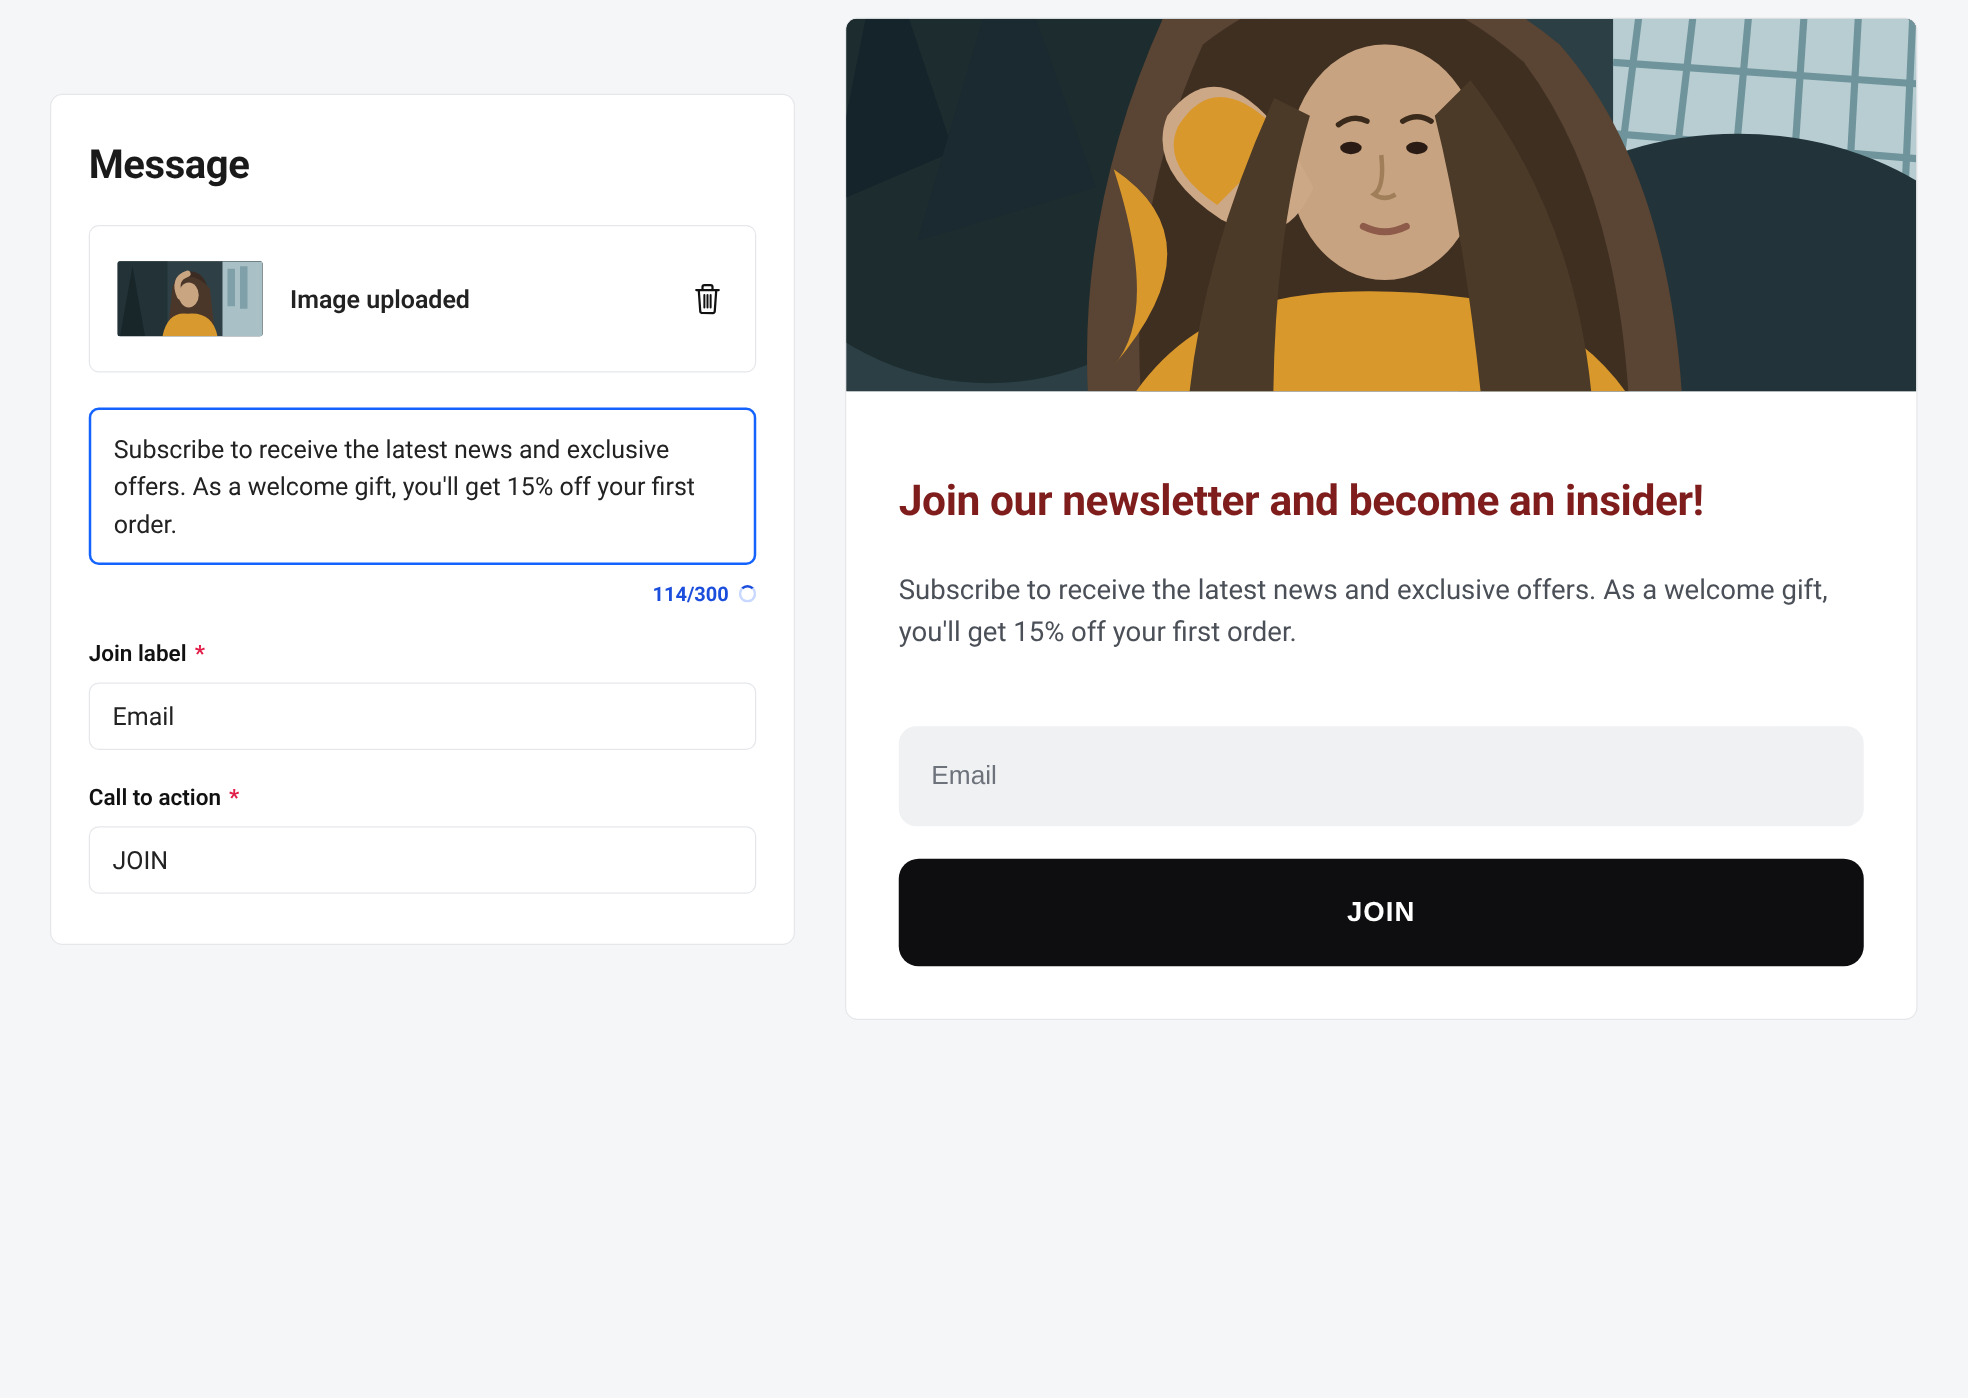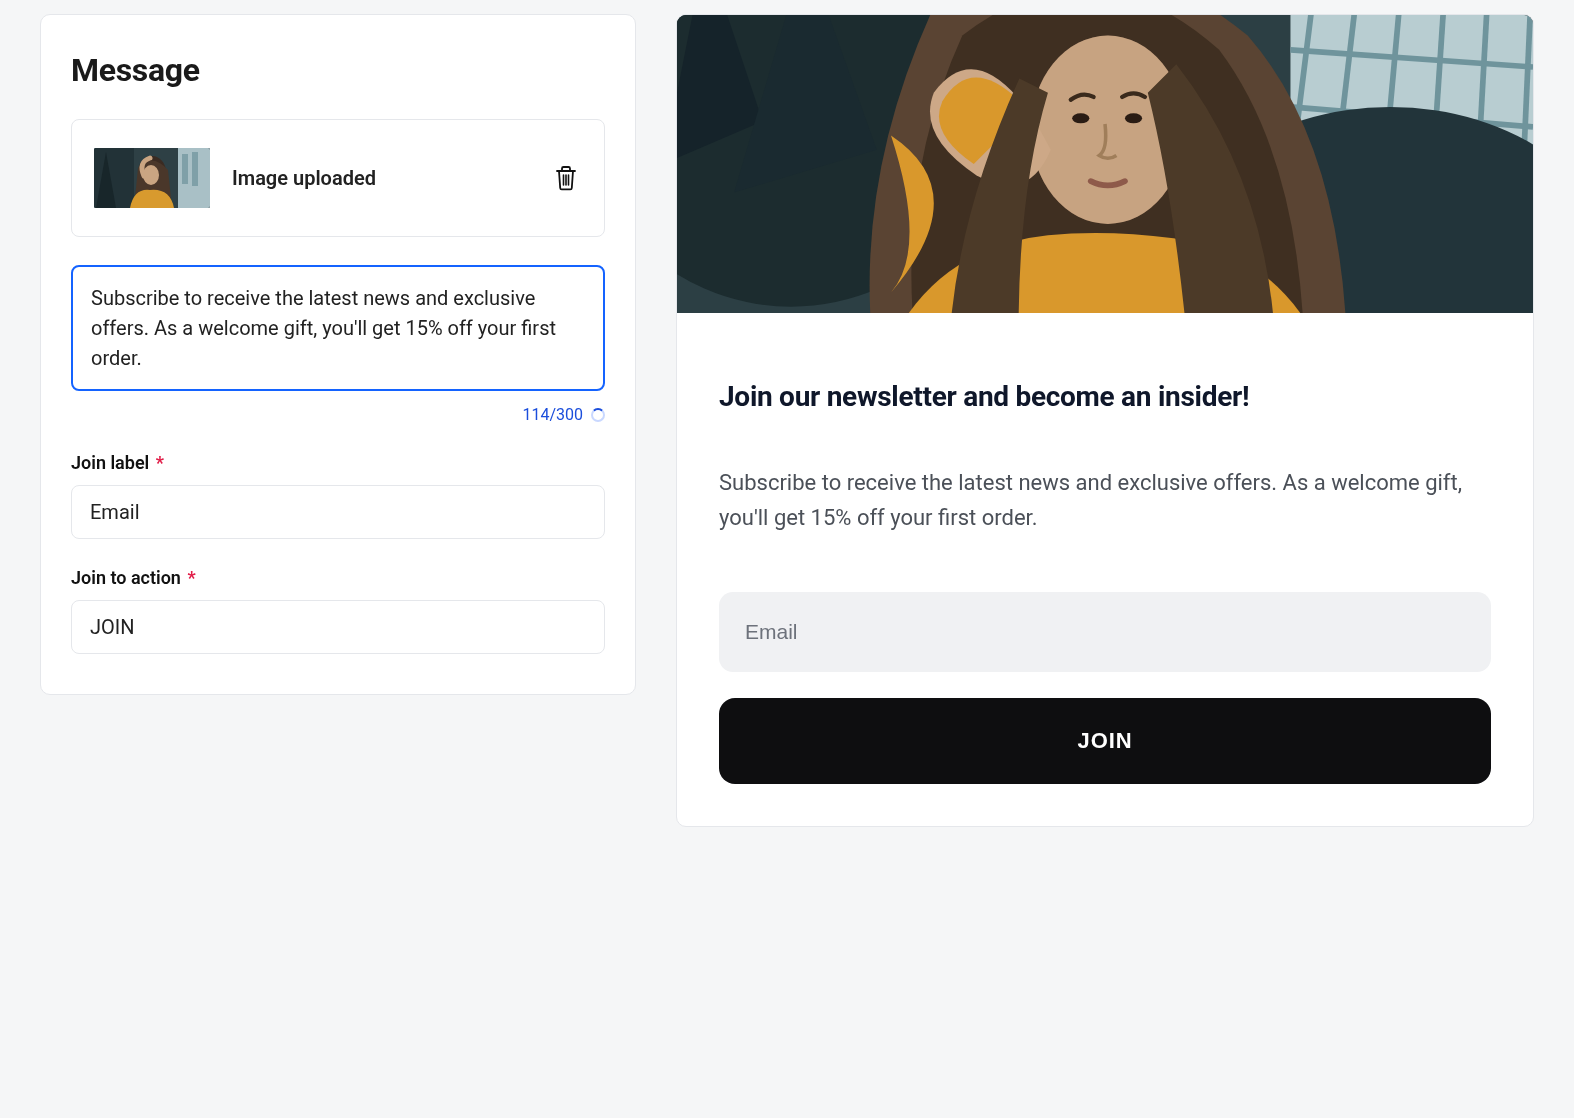--- a/index.html
+++ b/index.html
@@ -6,21 +6,21 @@
   html, body { width: 100%; height: 100%; }
   body {
     font-family: -apple-system, BlinkMacSystemFont, "Segoe UI", Roboto, "Helvetica Neue", Arial, sans-serif;
     background: #f5f6f7;
     color: #1a1a1a;
     padding: 14px 40px 40px 40px;
   }
   .layout {
     display: flex;
     gap: 40px;
-    align-items: flex-start;
+    align-items: center;
   }
   .panel {
     background: #ffffff;
     border: 1px solid #e5e7eb;
     border-radius: 10px;
   }
   .editor {
     flex: 0 0 596px;
     padding: 36px 30px 40px 30px;
   }
@@ -81,21 +81,21 @@
     color: #222;
     outline: none;
   }
   .counter-row {
     display: flex;
     justify-content: flex-end;
     align-items: center;
     gap: 8px;
     margin-top: 10px;
     font-size: 16px;
-    font-weight: 400;
+    font-weight: 700;
     color: #1b4edc;
   }
   .spinner {
     width: 14px; height: 14px;
     border: 2px solid #c9d8ff;
     border-top-color: #1b4edc;
     border-radius: 50%;
   }
   .text-input {
     width: 100%;
@@ -119,25 +119,25 @@
     height: 298px;
     background: #26343a;
     position: relative;
     overflow: hidden;
   }
   .hero svg { width: 100%; height: 100%; display: block; }
   .preview-body {
     padding: 62px 42px 42px 42px;
   }
   .preview-title {
-    font-size: 28px;
+    font-size: 34px;
     font-weight: 700;
     line-height: 1.55;
-    color: #0f172a;
-    margin-bottom: 48px;
+    color: #7f1d1d;
+    margin-bottom: 28px;
     letter-spacing: -0.01em;
   }
   .preview-desc {
     font-size: 22px;
     line-height: 1.58;
     color: #4b5058;
     margin-bottom: 56px;
   }
   .preview-input {
     width: 100%;
@@ -211,21 +211,21 @@
     <div class="field">
       <label class="field-label">
         <span>Join label</span>
         <span class="req">*</span>
       </label>
       <input type="text" class="text-input" value="Email" style="">
     </div>
 
     <div class="field" style="margin-bottom:0">
       <label class="field-label">
-        <span>Join to action</span>
+        <span>Call to action</span>
         <span class="req">*</span>
       </label>
       <input type="text" class="text-input" value="JOIN" style="">
     </div>
   </section>
 
   <section class="panel preview">
     <div class="hero">
       <svg viewBox="0 0 600 300" preserveAspectRatio="xMidYMid slice">
         <rect width="600" height="300" fill="#2c3f44"></rect>

